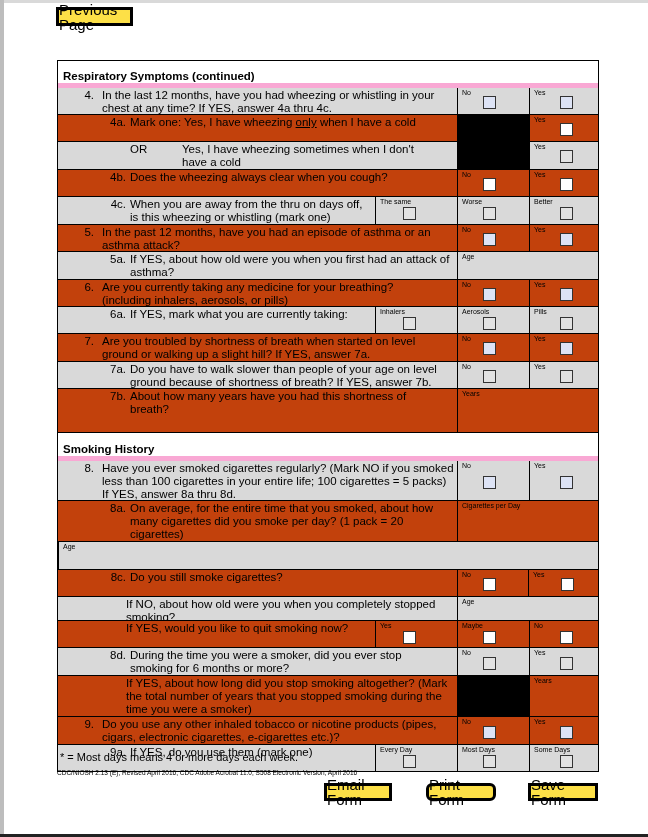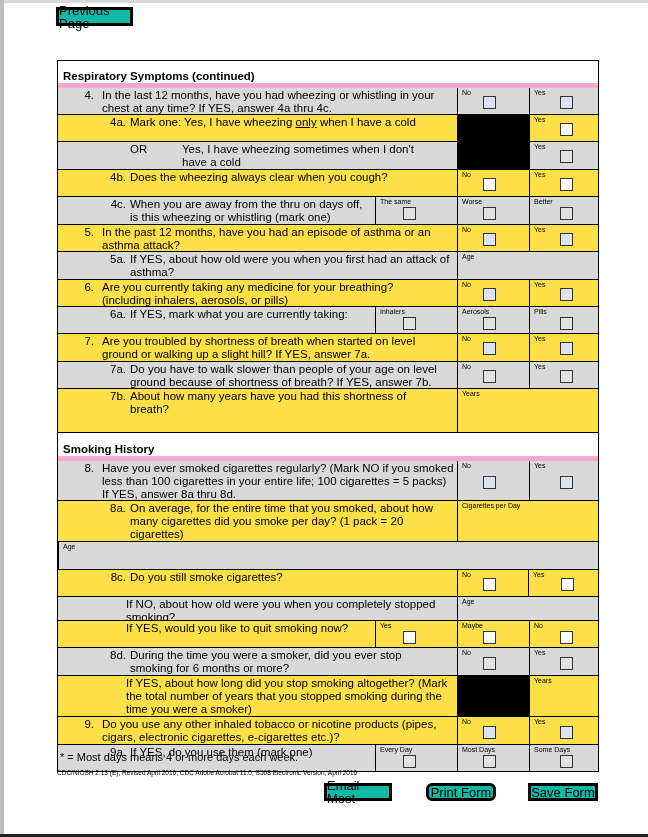--- a/index.html
+++ b/index.html
@@ -2,34 +2,34 @@
 <html><head>
 <meta charset="utf-8">
 <style>
   * { box-sizing: border-box; margin: 0; padding: 0; }
   html, body { width: 648px; height: 837px; overflow: hidden; background: #ffffff; }
   body { font-family: "Liberation Sans", sans-serif; color: #000; position: relative; }
   .left-rail { position: absolute; left: 0; top: 0; width: 4px; height: 837px; background: #bdbdbd; }
   .top-rule { position: absolute; left: 0; top: 0; width: 648px; height: 3px; background: #d9d9d9; }
   .bottom-bar { position: absolute; left: 0; top: 834px; width: 648px; height: 3px; background: #222; }
 
-  .btn { position: absolute; background: #14b8a6; border: 3px solid #000; font-size: 13px;
+  .btn { position: absolute; background: #fde047; border: 3px solid #000; font-size: 15px;
          display: flex; align-items: center; justify-content: center; cursor: pointer; line-height: 1; }
   .btn-prev { left: 56px; top: 7px; width: 77px; height: 19px; }
   .btn-email { left: 324px; top: 783px; width: 68px; height: 18px; }
   .btn-print { left: 426px; top: 783px; width: 70px; height: 18px; border-radius: 6px; }
   .btn-save { left: 528px; top: 783px; width: 70px; height: 18px; }
 
   .form { position: absolute; left: 57px; top: 60px; width: 542px; border-left: 1px solid #000; border-right: 1px solid #000; }
   .sec-head { height: 28px; border-top: 1px solid #000; border-bottom: 5px solid #f9a8d4; position: relative; background: #fff; }
   .sec-head span { position: absolute; left: 5px; bottom: 1px; font-size: 11.5px; font-weight: bold; }
 
   .row { position: relative; border-bottom: 1px solid #000; display: flex; }
   .row.gray { background: #d9d9d9; }
-  .row.white { background: #fde047; }
+  .row.white { background: #c2410c; }
   .q { position: relative; font-size: 11.5px; line-height: 13px; padding-top: 1px; }
   .q .num { position: absolute; text-align: right; }
   .q .txt { position: absolute; }
   .cell { position: relative; border-left: 1px solid #000; height: 100%; }
   .cell .lab { position: absolute; left: 4px; top: 1px; font-size: 7px; line-height: 8px; }
   .cell .box { position: absolute; width: 13px; height: 13px; border: 1px solid #333; cursor: pointer; }
   .box.blue { background: #dde3f5; }
   .box.wht { background: #fff; }
   .box.gry { background: #e2e2e2; }
   .blackout { background: #000; }
@@ -357,17 +357,17 @@
     <div class="cell" style="width:69px">
       <span class="lab">Some Days</span>
       <span class="box gry" style="left:30px;top:10px"></span>
     </div>
   </div>
 </div>
 
 <div class="note">* = Most days means 4 or more days each week.</div>
 <div class="footer">CDC/NIOSH 2.13 (E), Revised April 2016, CDC Adobe Acrobat 11.0, S508 Electronic Version, April 2016</div>
 
-<div class="btn btn-email">Email Most</div>
+<div class="btn btn-email">Email Form</div>
 <div class="btn btn-print">Print Form</div>
 <div class="btn btn-save">Save Form</div>
 
 <div class="bottom-bar"></div>
 
 </body></html>

